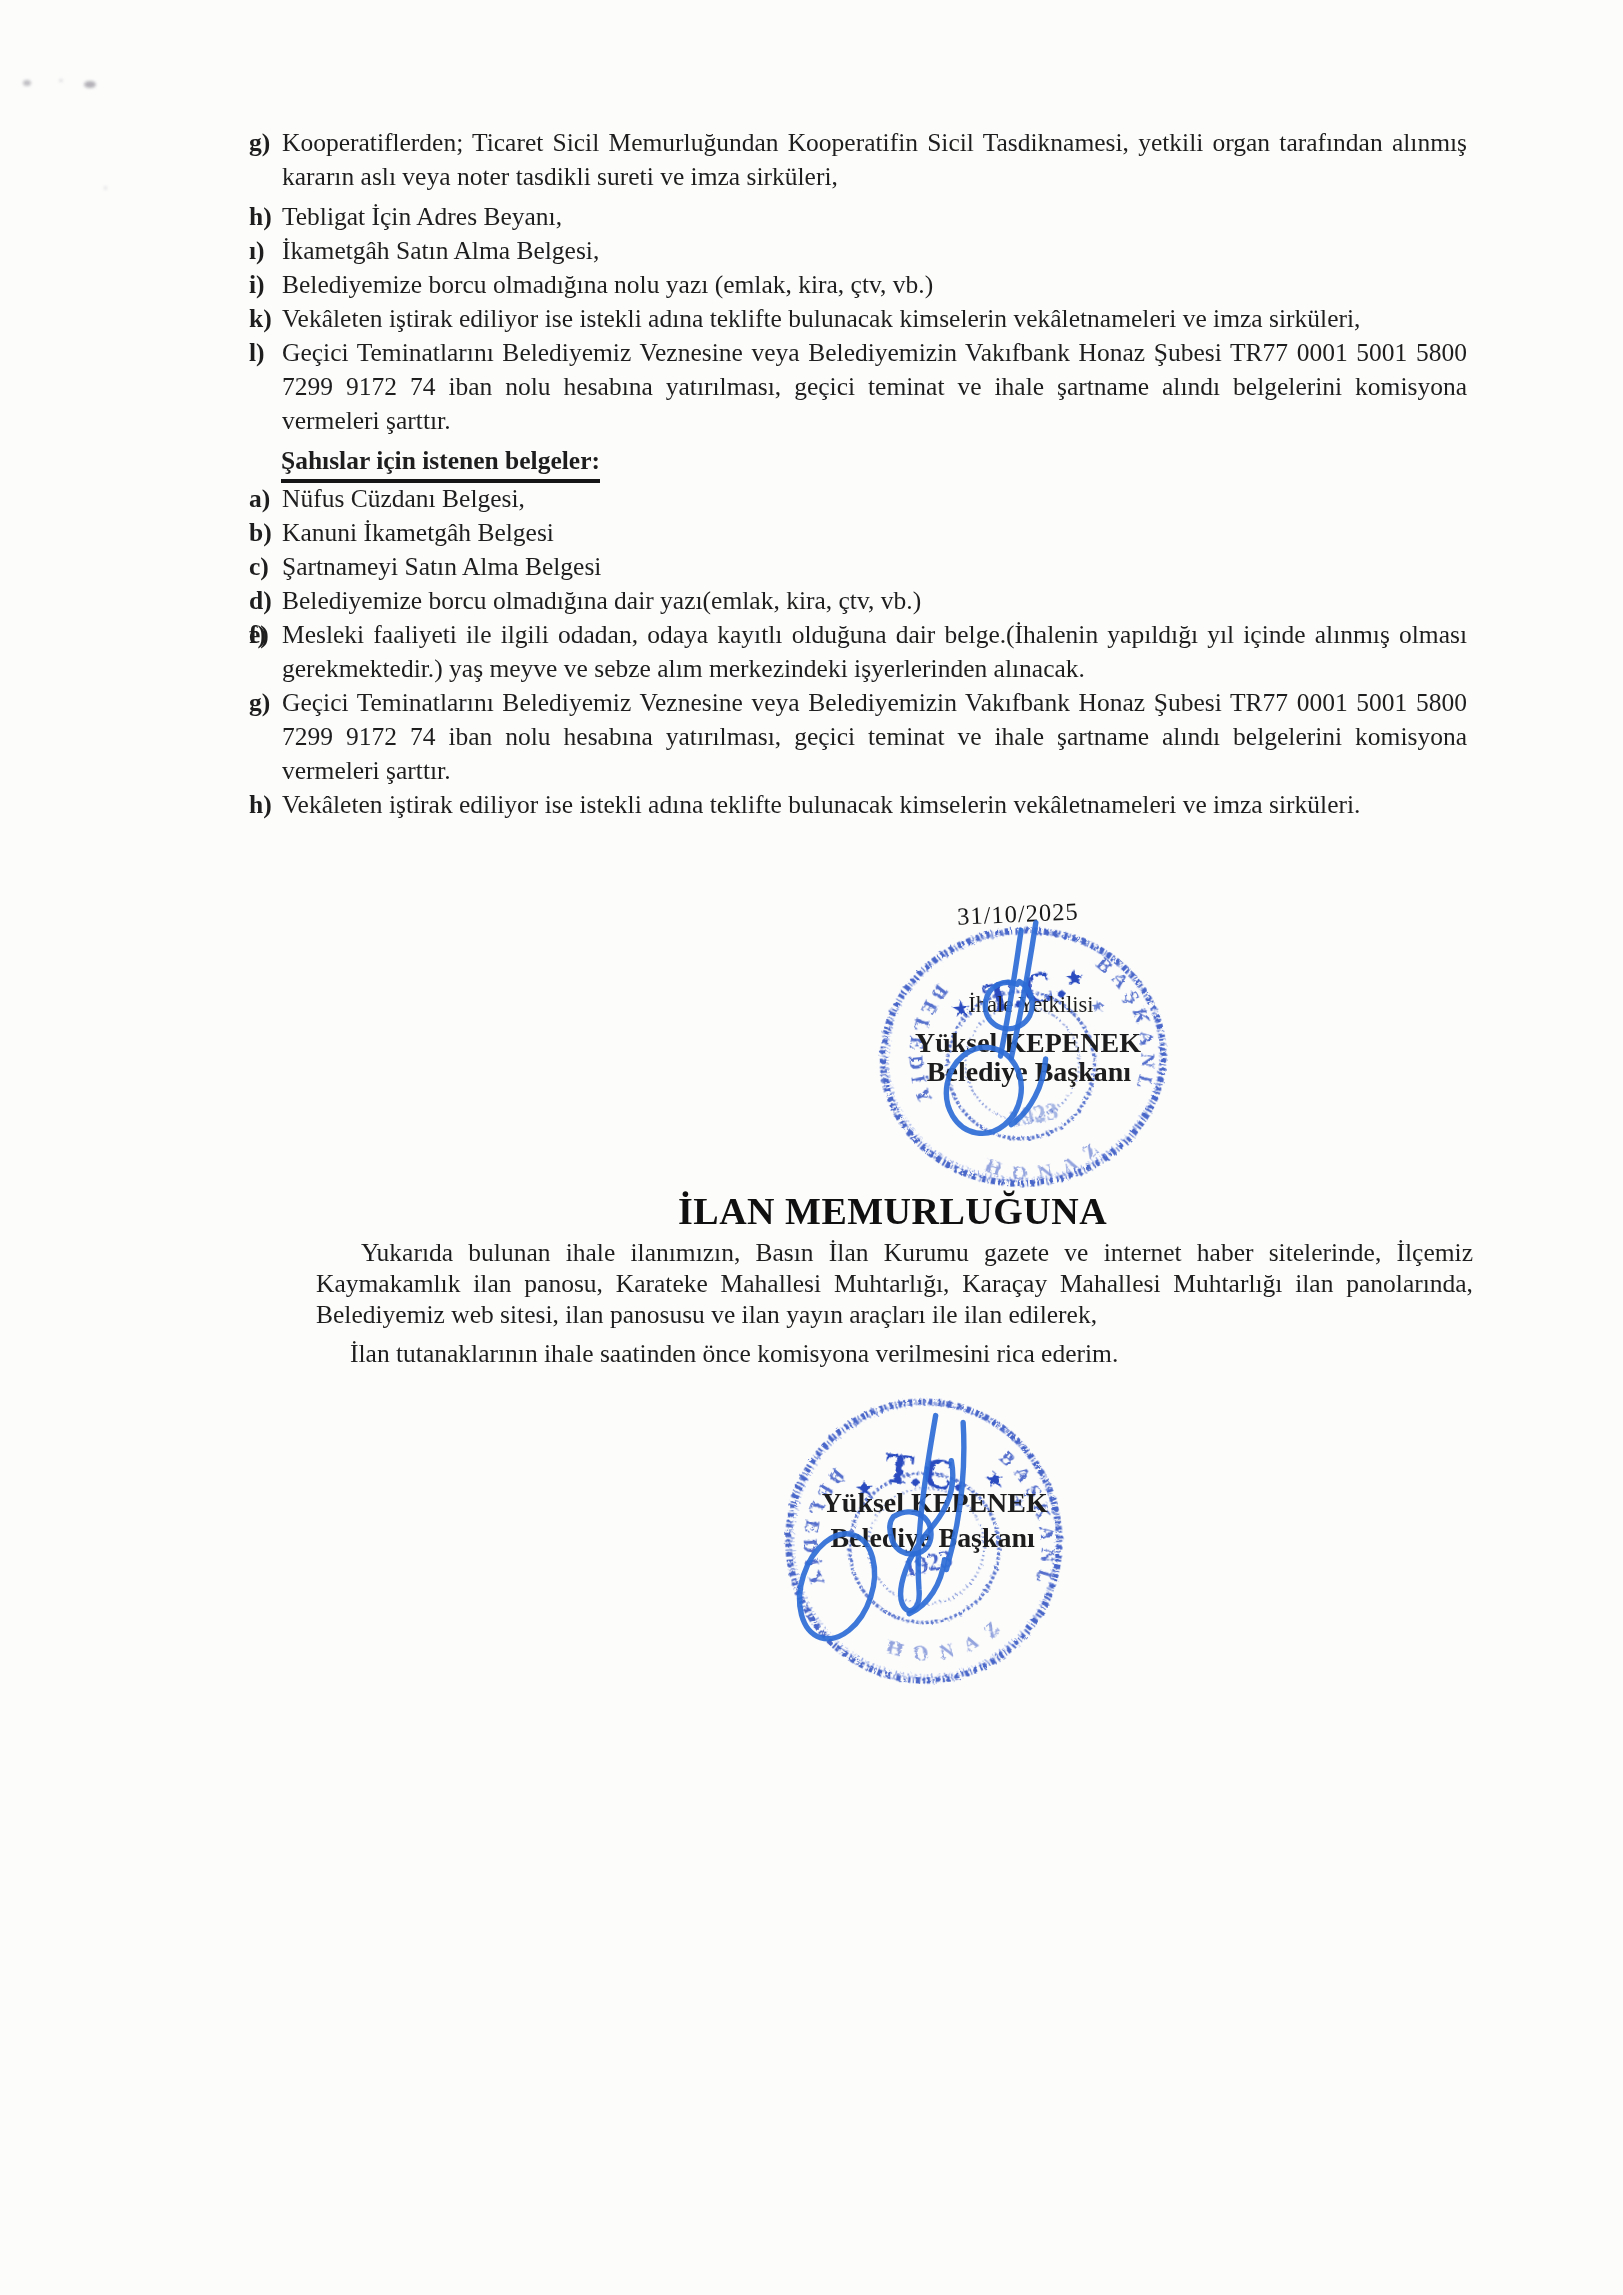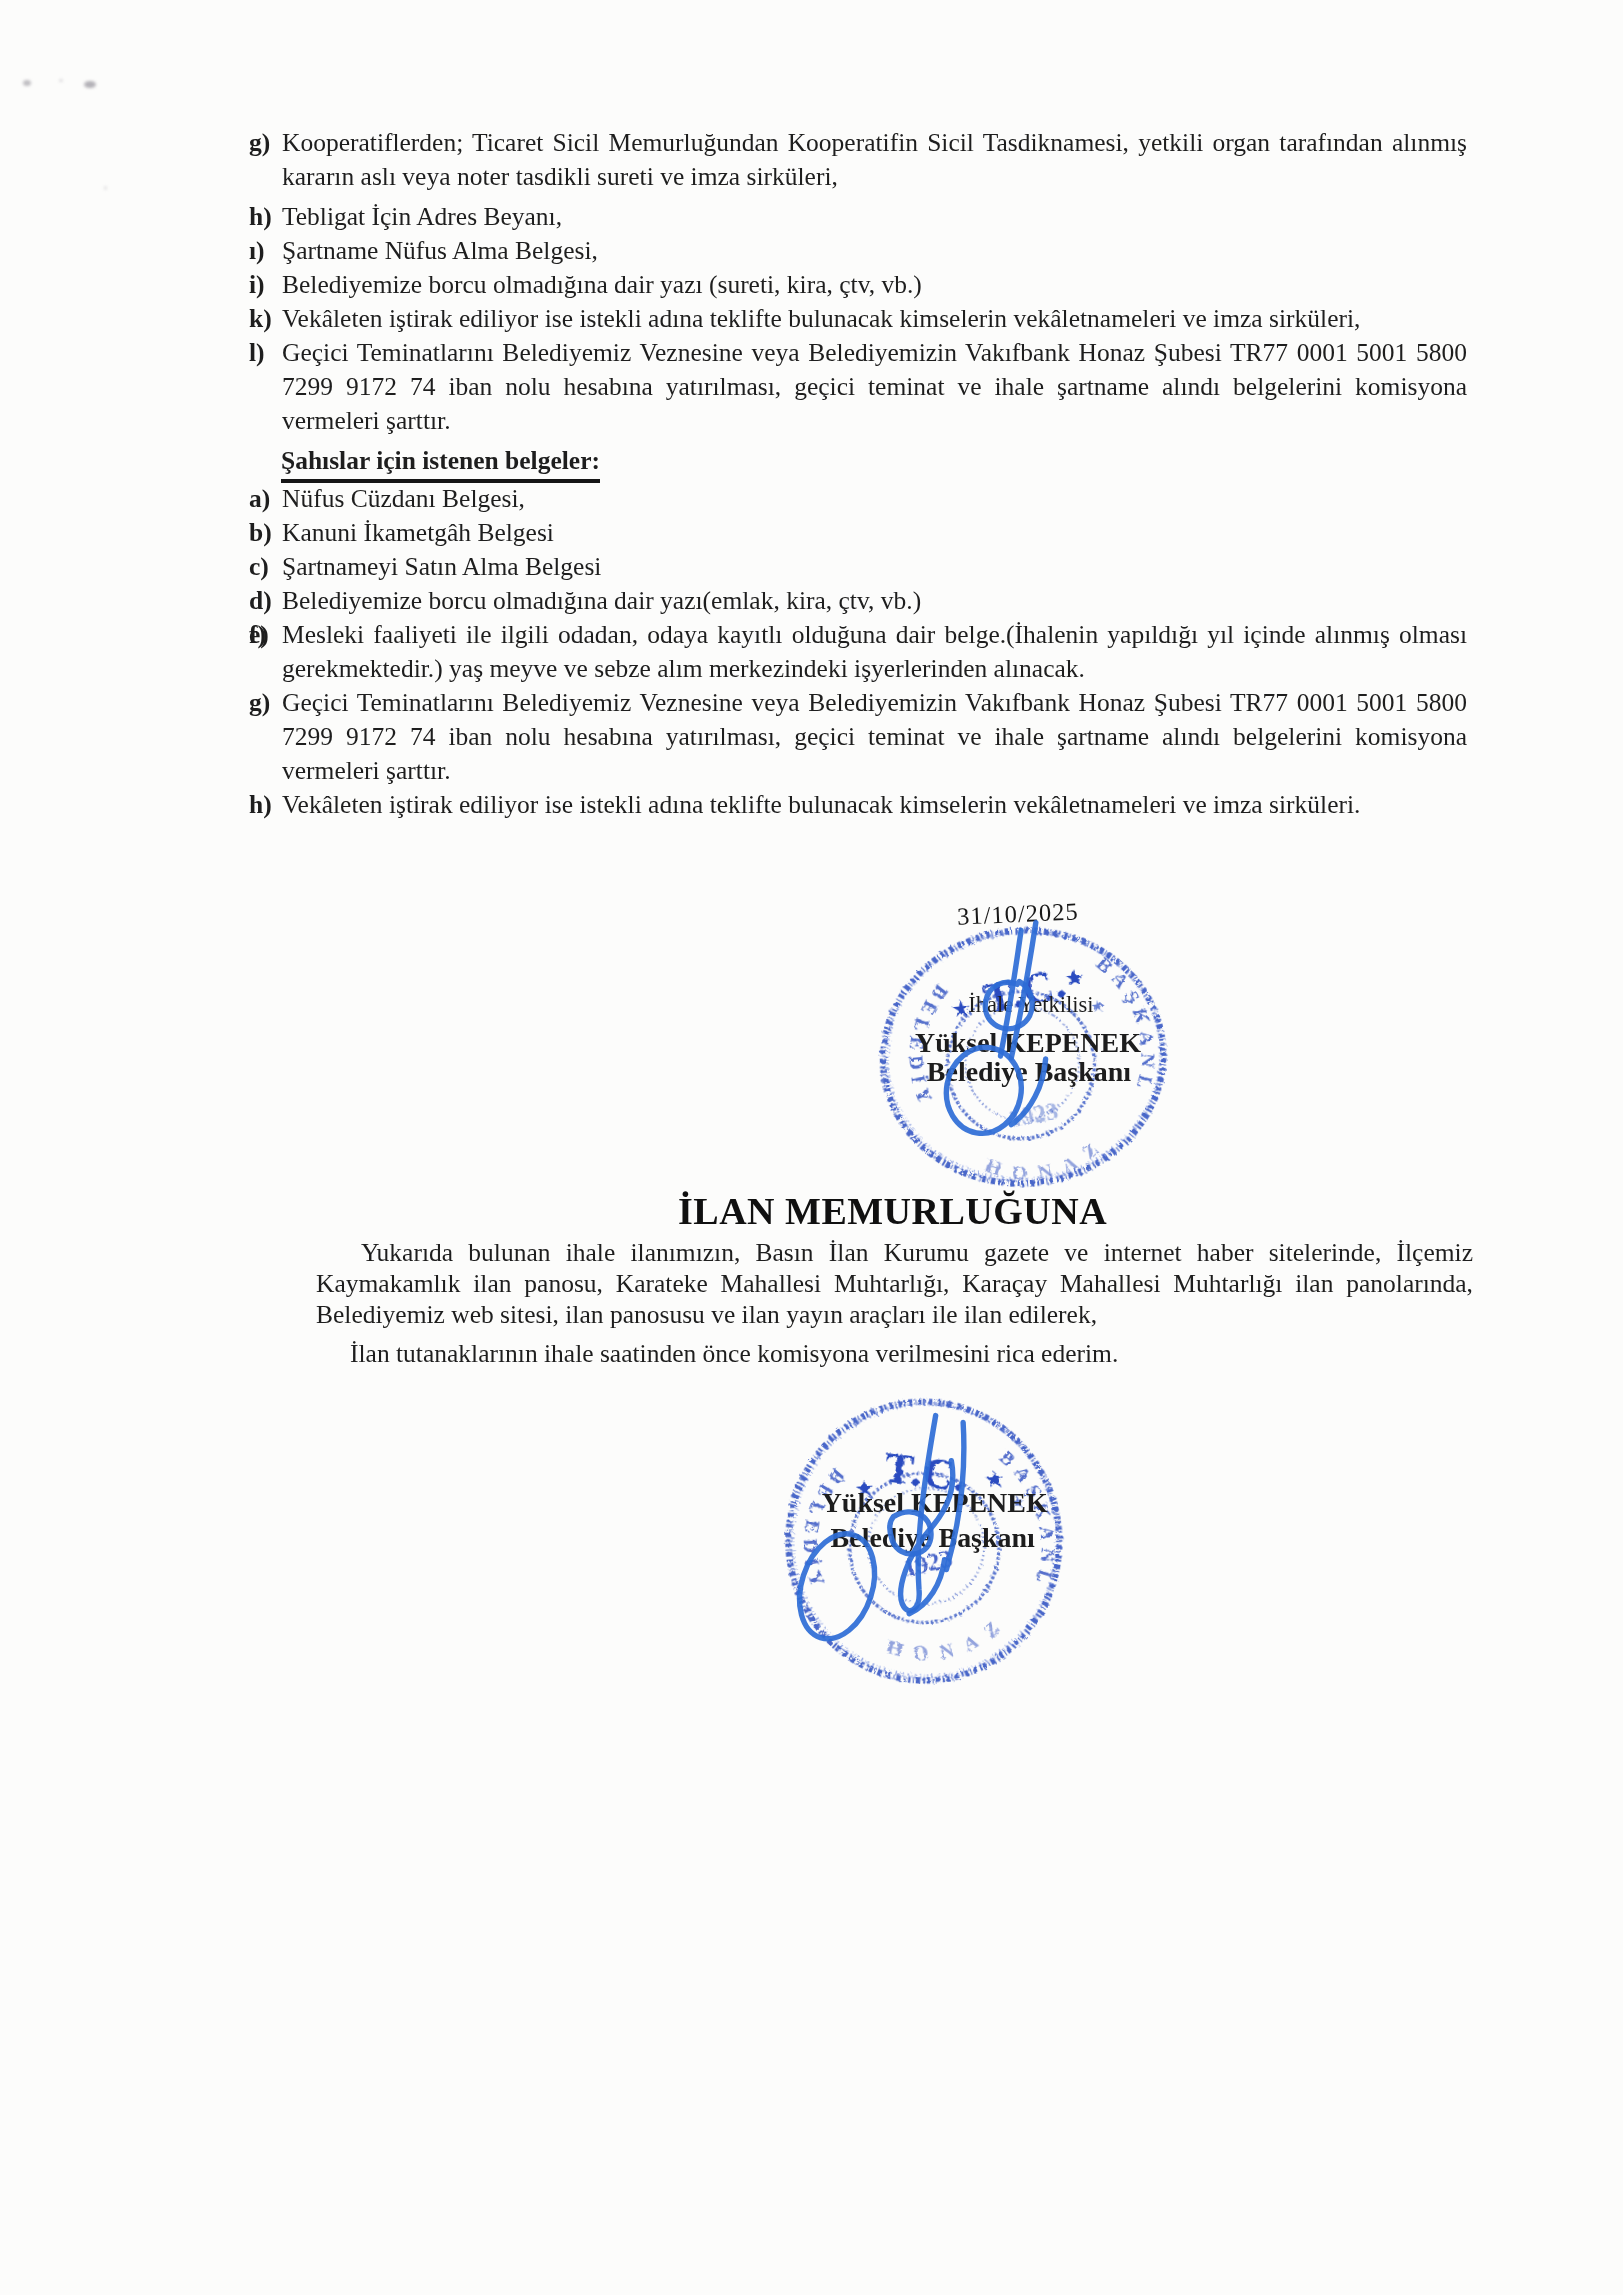--- a/index.html
+++ b/index.html
@@ -88,25 +88,25 @@
     <div class="item gap">
       <span class="marker">g)</span>
       <span class="txt">Kooperatiflerden; Ticaret Sicil Memurluğundan Kooperatifin Sicil Tasdiknamesi, yetkili organ tarafından alınmış kararın aslı veya noter tasdikli sureti ve imza sirküleri,</span>
     </div>
     <div class="item">
       <span class="marker">h)</span>
       <span class="txt">Tebligat İçin Adres Beyanı,</span>
     </div>
     <div class="item">
       <span class="marker">ı)</span>
-      <span class="txt">Şartname Nüfus Alma Belgesi,</span>
+      <span class="txt">İkametgâh Satın Alma Belgesi,</span>
     </div>
     <div class="item">
       <span class="marker">i)</span>
-      <span class="txt">Belediyemize borcu olmadığına dair yazı (sureti, kira, çtv, vb.)</span>
+      <span class="txt">Belediyemize borcu olmadığına nolu yazı (emlak, kira, çtv, vb.)</span>
     </div>
     <div class="item">
       <span class="marker">k)</span>
       <span class="txt">Vekâleten iştirak ediliyor ise istekli adına teklifte bulunacak kimselerin vekâletnameleri ve imza sirküleri,</span>
     </div>
     <div class="item">
       <span class="marker">l)</span>
       <span class="txt">Geçici Teminatlarını Belediyemiz Veznesine veya Belediyemizin Vakıfbank Honaz Şubesi TR77 0001 5001 5800 7299 9172 74 iban nolu hesabına yatırılması, geçici teminat ve ihale şartname alındı belgelerini komisyona vermeleri şarttır.</span>
     </div>
   </section>

